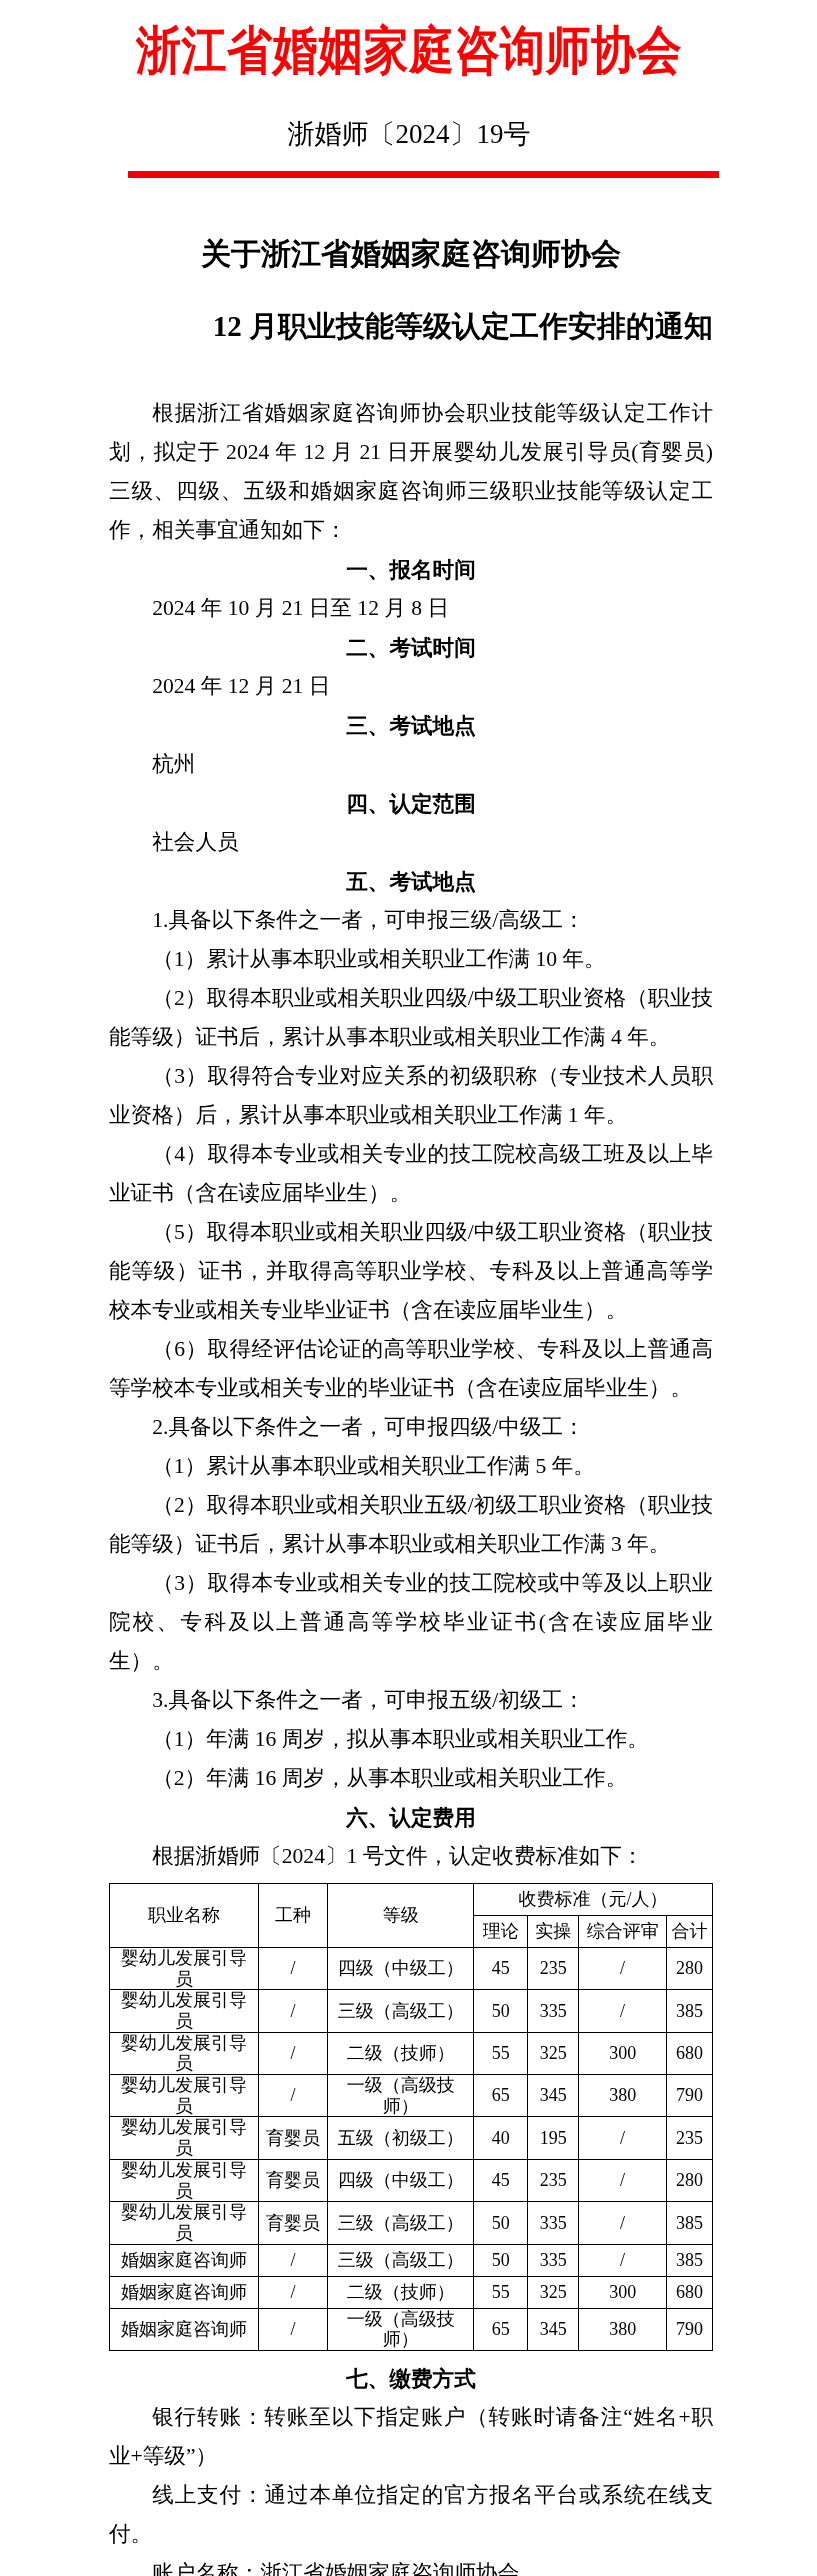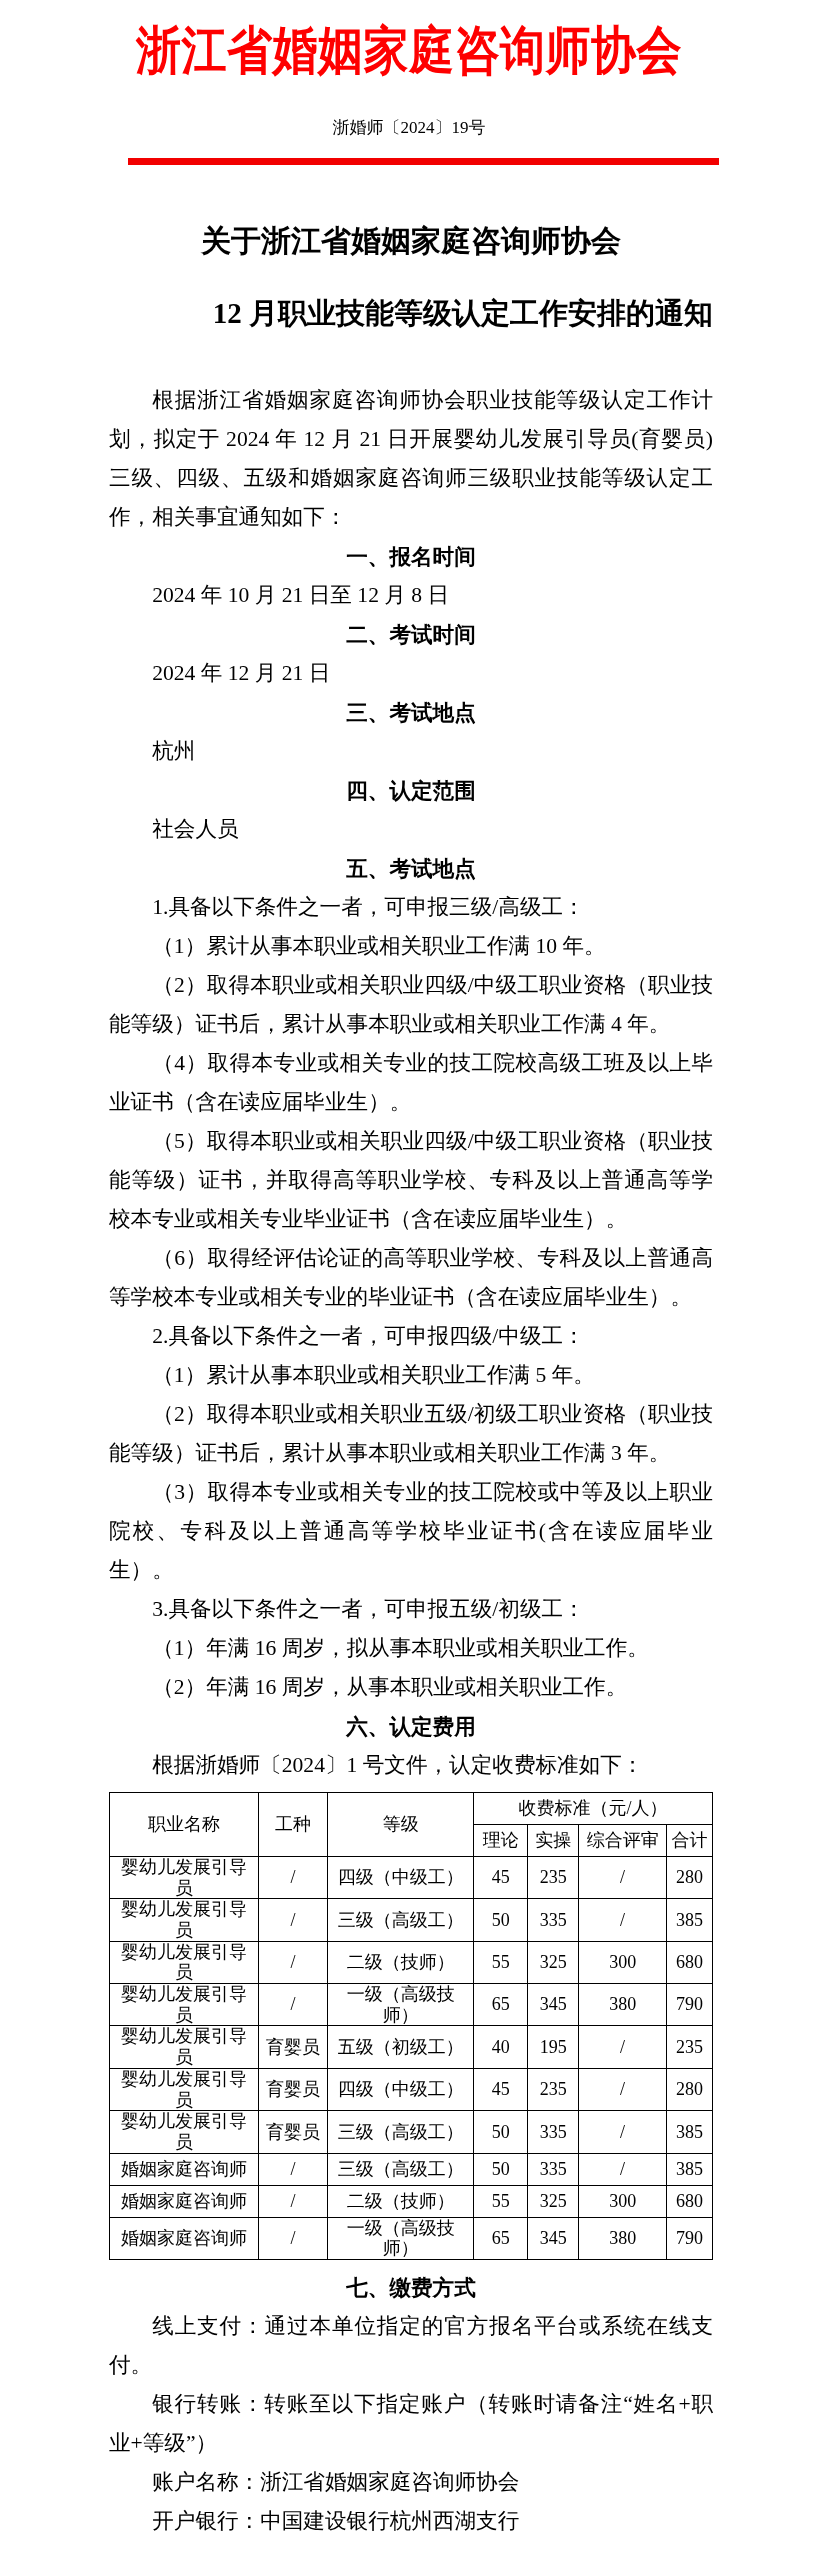--- a/index.html
+++ b/index.html
@@ -20,21 +20,21 @@
     font-weight:bold;
     letter-spacing:0.5px;
     transform:scaleY(1.15);
     transform-origin:50% 20%;
     font-family:"Liberation Serif", serif;
     white-space:nowrap;
   }
   .doc-number {
     margin-top:40px;
     text-align:center;
-    font-size:17px;
+    font-size:27px;
     font-family:"Liberation Serif", serif;
   }
   .content { padding:0 105px 0 109px; }
   .red-rule {
     margin-top:19.6px;
     margin-left:18.5px;
     width:591px;
     height:6.7px;
     background:#f20000;
   }
@@ -121,20 +121,21 @@
   <p class="b-para">社会人员</p>
 
   <p class="b-heading">五、考试地点</p>
 
   <p class="b-para">1.具备以下条件之一者，可申报三级/高级工：</p>
 
   <p class="b-para">（1）累计从事本职业或相关职业工作满 10 年。</p>
 
   <p class="b-para">（2）取得本职业或相关职业四级/中级工职业资格（职业技能等级）证书后，累计从事本职业或相关职业工作满 4 年。</p>
 
+  <p class="b-para">（3）取得符合专业对应关系的初级职称（专业技术人员职业资格）后，累计从事本职业或相关职业工作满 1 年。</p>
 
   <p class="b-para">（4）取得本专业或相关专业的技工院校高级工班及以上毕业证书（含在读应届毕业生）。</p>
 
   <p class="b-para">（5）取得本职业或相关职业四级/中级工职业资格（职业技能等级）证书，并取得高等职业学校、专科及以上普通高等学校本专业或相关专业毕业证书（含在读应届毕业生）。</p>
 
   <p class="b-para">（6）取得经评估论证的高等职业学校、专科及以上普通高等学校本专业或相关专业的毕业证书（含在读应届毕业生）。</p>
 
   <p class="b-para">2.具备以下条件之一者，可申报四级/中级工：</p>
 
   <p class="b-para">（1）累计从事本职业或相关职业工作满 5 年。</p>
@@ -266,23 +267,23 @@
               <td>65</td>
               <td>345</td>
               <td>380</td>
               <td>790</td>
             </tr>
           </tbody>
   </table>
 
   <p class="b-heading">七、缴费方式</p>
 
+  <p class="b-para">银行转账：转账至以下指定账户（转账时请备注“姓名+职业+等级”）</p>
+
   <p class="b-para">线上支付：通过本单位指定的官方报名平台或系统在线支付。</p>
-
-  <p class="b-para">银行转账：转账至以下指定账户（转账时请备注“姓名+职业+等级”）</p>
 
   <p class="b-para">账户名称：浙江省婚姻家庭咨询师协会</p>
 
   <p class="b-para">开户银行：中国建设银行杭州西湖支行</p>
 
 </div>
   </div>
 
 </div>
 

